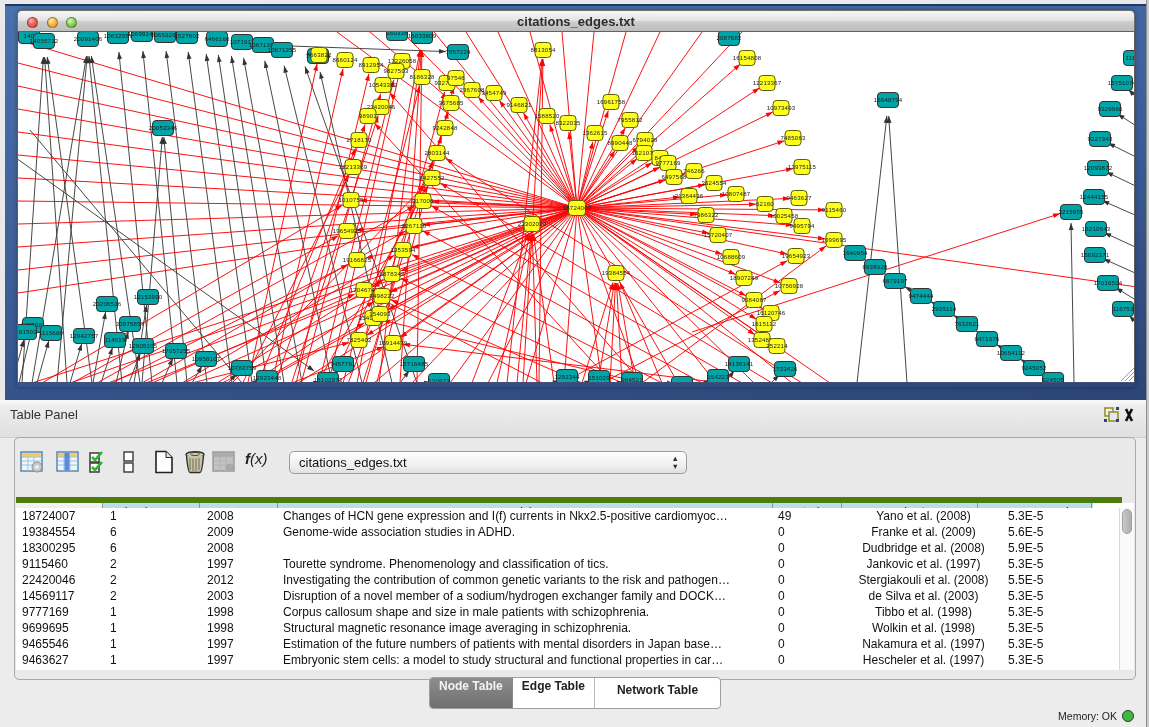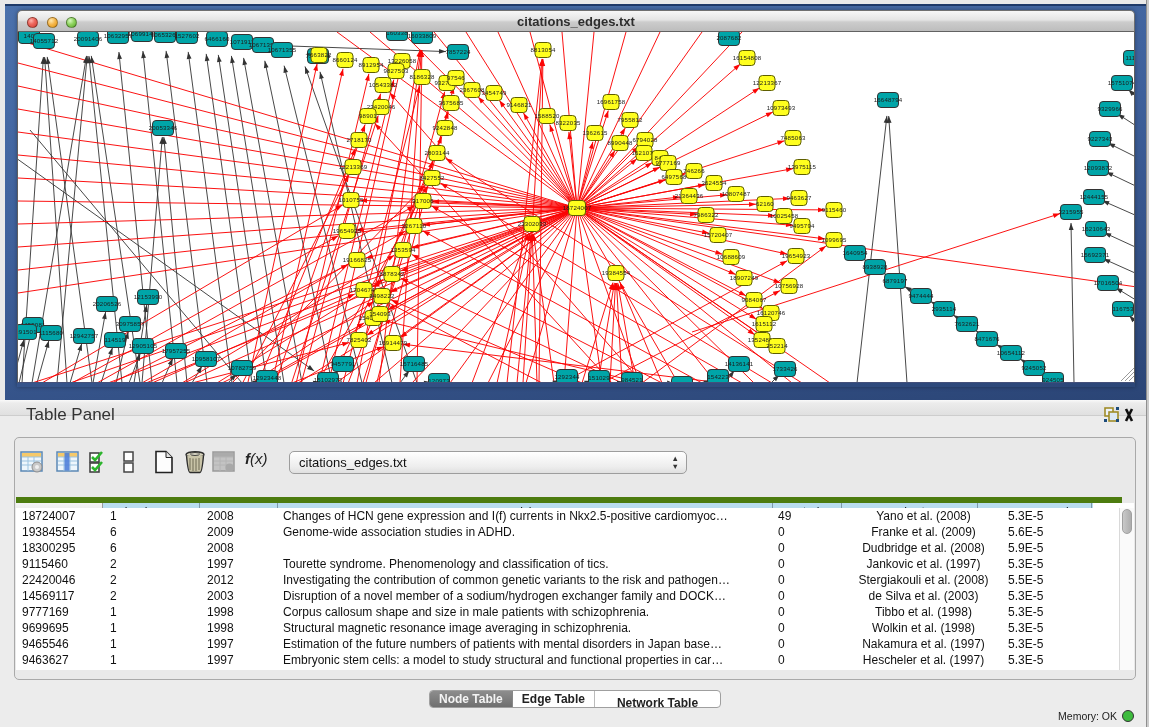--- a/index.html
+++ b/index.html
@@ -13,42 +13,42 @@
 background:linear-gradient(#f7f7f7 0%,#e4e4e4 45%,#cccccc 55%,#bdbdbd 100%);
 text-align:center;font-size:13px;font-weight:bold;color:#2e2e2e;line-height:21px}
 .tl{position:absolute;top:5.5px;width:11px;height:11px;border-radius:50%;border:1px solid rgba(0,0,0,.35)}
 #tlr{left:9px;background:radial-gradient(circle at 35% 30%,#ffb3ad 0%,#ee6a60 40%,#d33b30 100%)}
 #tly{left:28.5px;background:radial-gradient(circle at 35% 30%,#ffe9b0 0%,#f6b84e 45%,#e1940f 100%)}
 #tlg{left:48px;background:radial-gradient(circle at 35% 30%,#d7f8c0 0%,#8fd460 45%,#5aa829 100%)}
 #graph{position:absolute;left:0;top:22px;width:1118px;height:351px;background:#fff;overflow:hidden;
 border-left:1px solid #5f5f5f;border-right:1px solid #5f5f5f;border-bottom:1px solid #44507a}
 #rstrip{position:absolute;left:1146px;top:0;width:3px;height:727px;background:#cbcbcb;border-left:1px solid #8e8e8e}
 #tpanel{position:absolute;left:0;top:400px;width:1146px;height:327px;background:#ececec}
-#tphead{position:absolute;left:0;top:0;width:100%;height:16px;
+#tphead{position:absolute;left:0;top:0;width:100%;height:38px;
 background:linear-gradient(#fafafa 0%,#ececec 20%,#e0e0e0 100%);border-bottom:1px solid #cdcdcd;
-font-size:17px;color:#333;line-height:29px;padding-left:26px}
+font-size:13px;color:#333;line-height:29px;padding-left:10px}
 #pbox{position:absolute;left:14px;top:37px;width:1122px;height:243px;background:#e9e9e9;
 border:1px solid #a9a9a9;border-radius:5px}
 #combo{position:absolute;left:274px;top:13px;width:398px;height:23px;background:linear-gradient(#ffffff,#ededed 70%,#e0e0e0);
 border:1px solid #9d9d9d;border-radius:5px;font-size:13px;color:#111;line-height:21px;padding-left:9px}
 #combo .st{position:absolute;right:7px;top:3px;font-size:7.5px;color:#333;line-height:8px;text-align:center}
 #thead{position:absolute;left:1px;top:59px;width:1106px;height:20px;background:#b9ddef;
 border-top:6px solid #4d7c0f;border-bottom:1px solid #8f8f8f;font-size:12px;color:#111}
 #thead span{position:absolute;top:0;height:20px;line-height:19px;text-align:center;border-right:1px solid #7e99a8}
 #tbody{position:absolute;left:1px;top:70px;width:1118px;height:162px;background:#fff;overflow:hidden;
 font-size:12px;color:#111}
 .trow{position:absolute;left:0;width:100%;height:16px;line-height:16px;white-space:nowrap}
 .trow span{position:absolute;top:0;overflow:hidden}
 .c0{left:6px;width:86px}.c1{left:94px;width:96px}.c2{left:191px;width:78px}
 .c3{left:267px;width:490px}.c4{left:762px;width:71px}.c5{left:829px;width:157px;text-align:center}
 .c6{left:992px;width:98px}
 #vscroll{position:absolute;right:1px;top:70px;width:15px;height:162px;background:#fafafa;border-left:1px solid #d9d9d9}
 #vthumb{position:absolute;left:2px;top:1px;width:10px;height:25px;border-radius:5px;
 background:linear-gradient(90deg,#c9c9c9,#adadad);border:1px solid #a0a0a0}
-#tabs{position:absolute;left:429px;top:290px;height:18px;font-size:12px;font-weight:bold;
+#tabs{position:absolute;left:429px;top:277px;height:32px;font-size:12px;font-weight:bold;
 border:1px solid #9f9f9f;border-radius:4px;background:#fff;overflow:hidden;display:flex}
 #tabs div{padding:0 9px;line-height:17px;color:#222}
 #tabs div:last-child{padding:4px 22px}
 #tabs .sel{background:linear-gradient(#8d8d8d,#6f6f6f);color:#f4f4f4;border-right:1px solid #888}
 #tabs .mid{border-right:1px solid #bbb}
 #status{position:absolute;right:12px;bottom:5px;font-size:10.5px;color:#222}
 #memdot{display:inline-block;width:12px;height:12px;border-radius:50%;background:#3dbb3d;
 border:1.3px solid #333;vertical-align:-2.5px;margin-left:5px}
 .ticon{position:absolute;top:12px}
 </style></head><body>

